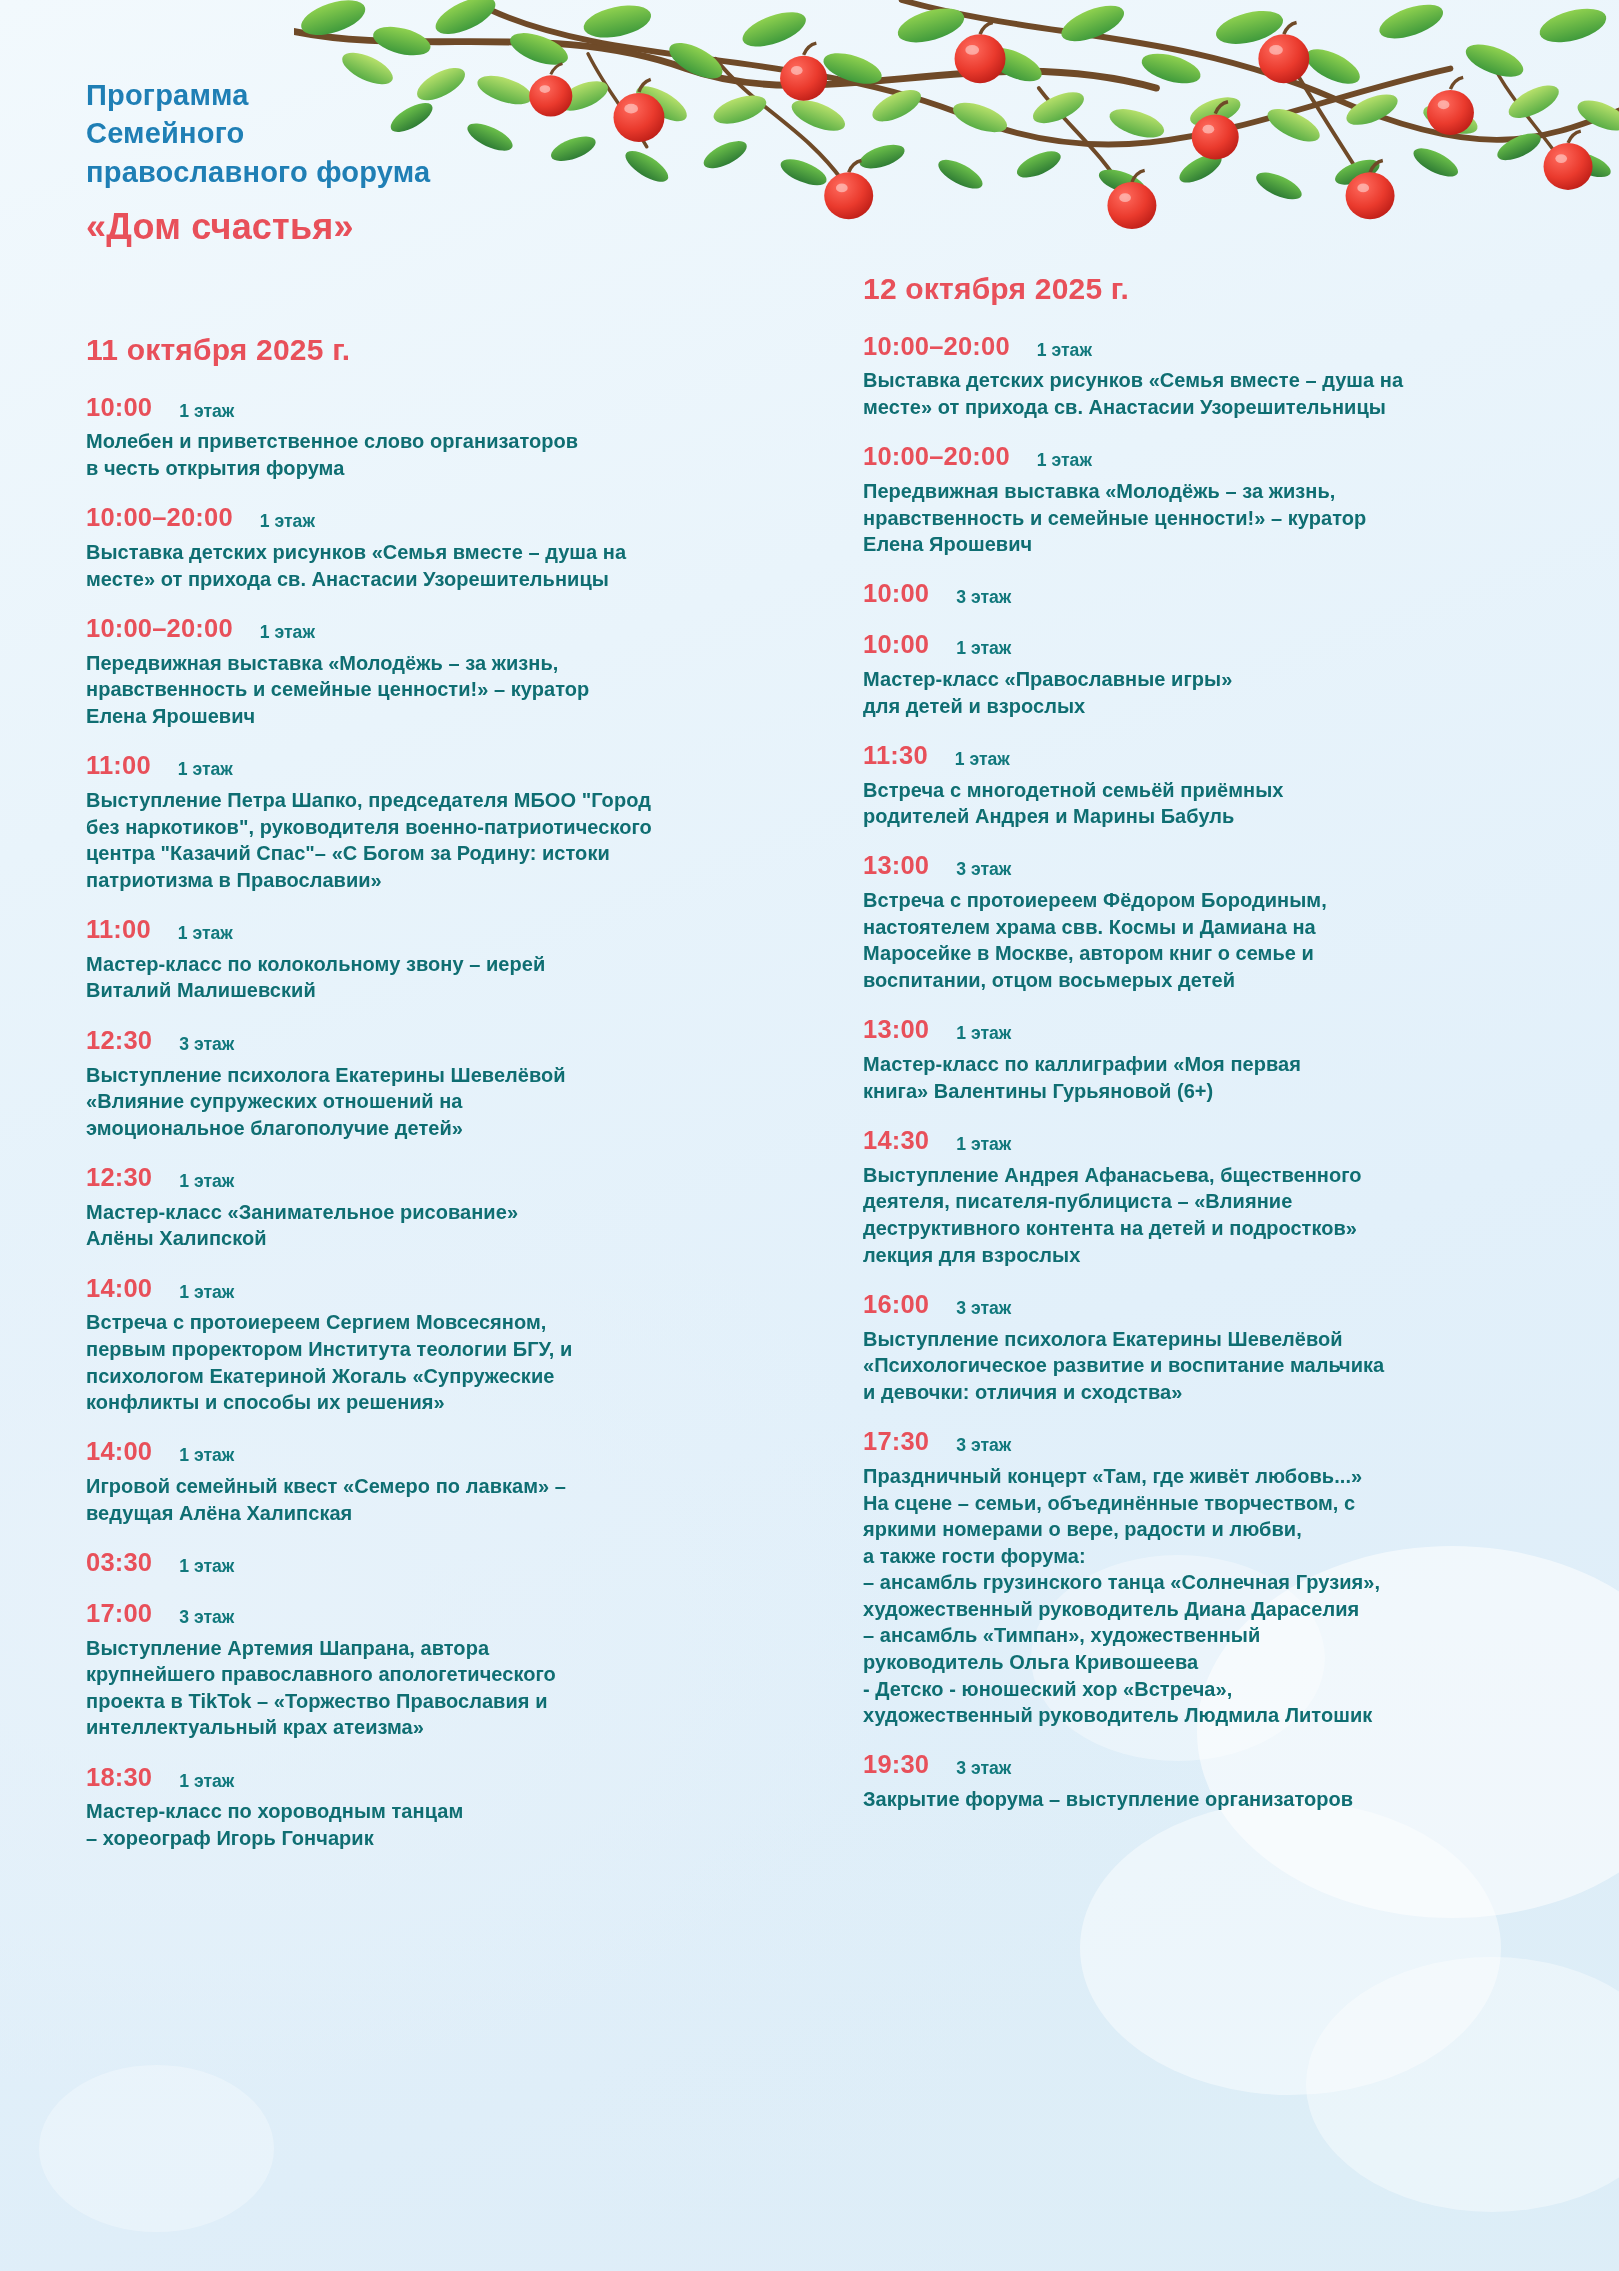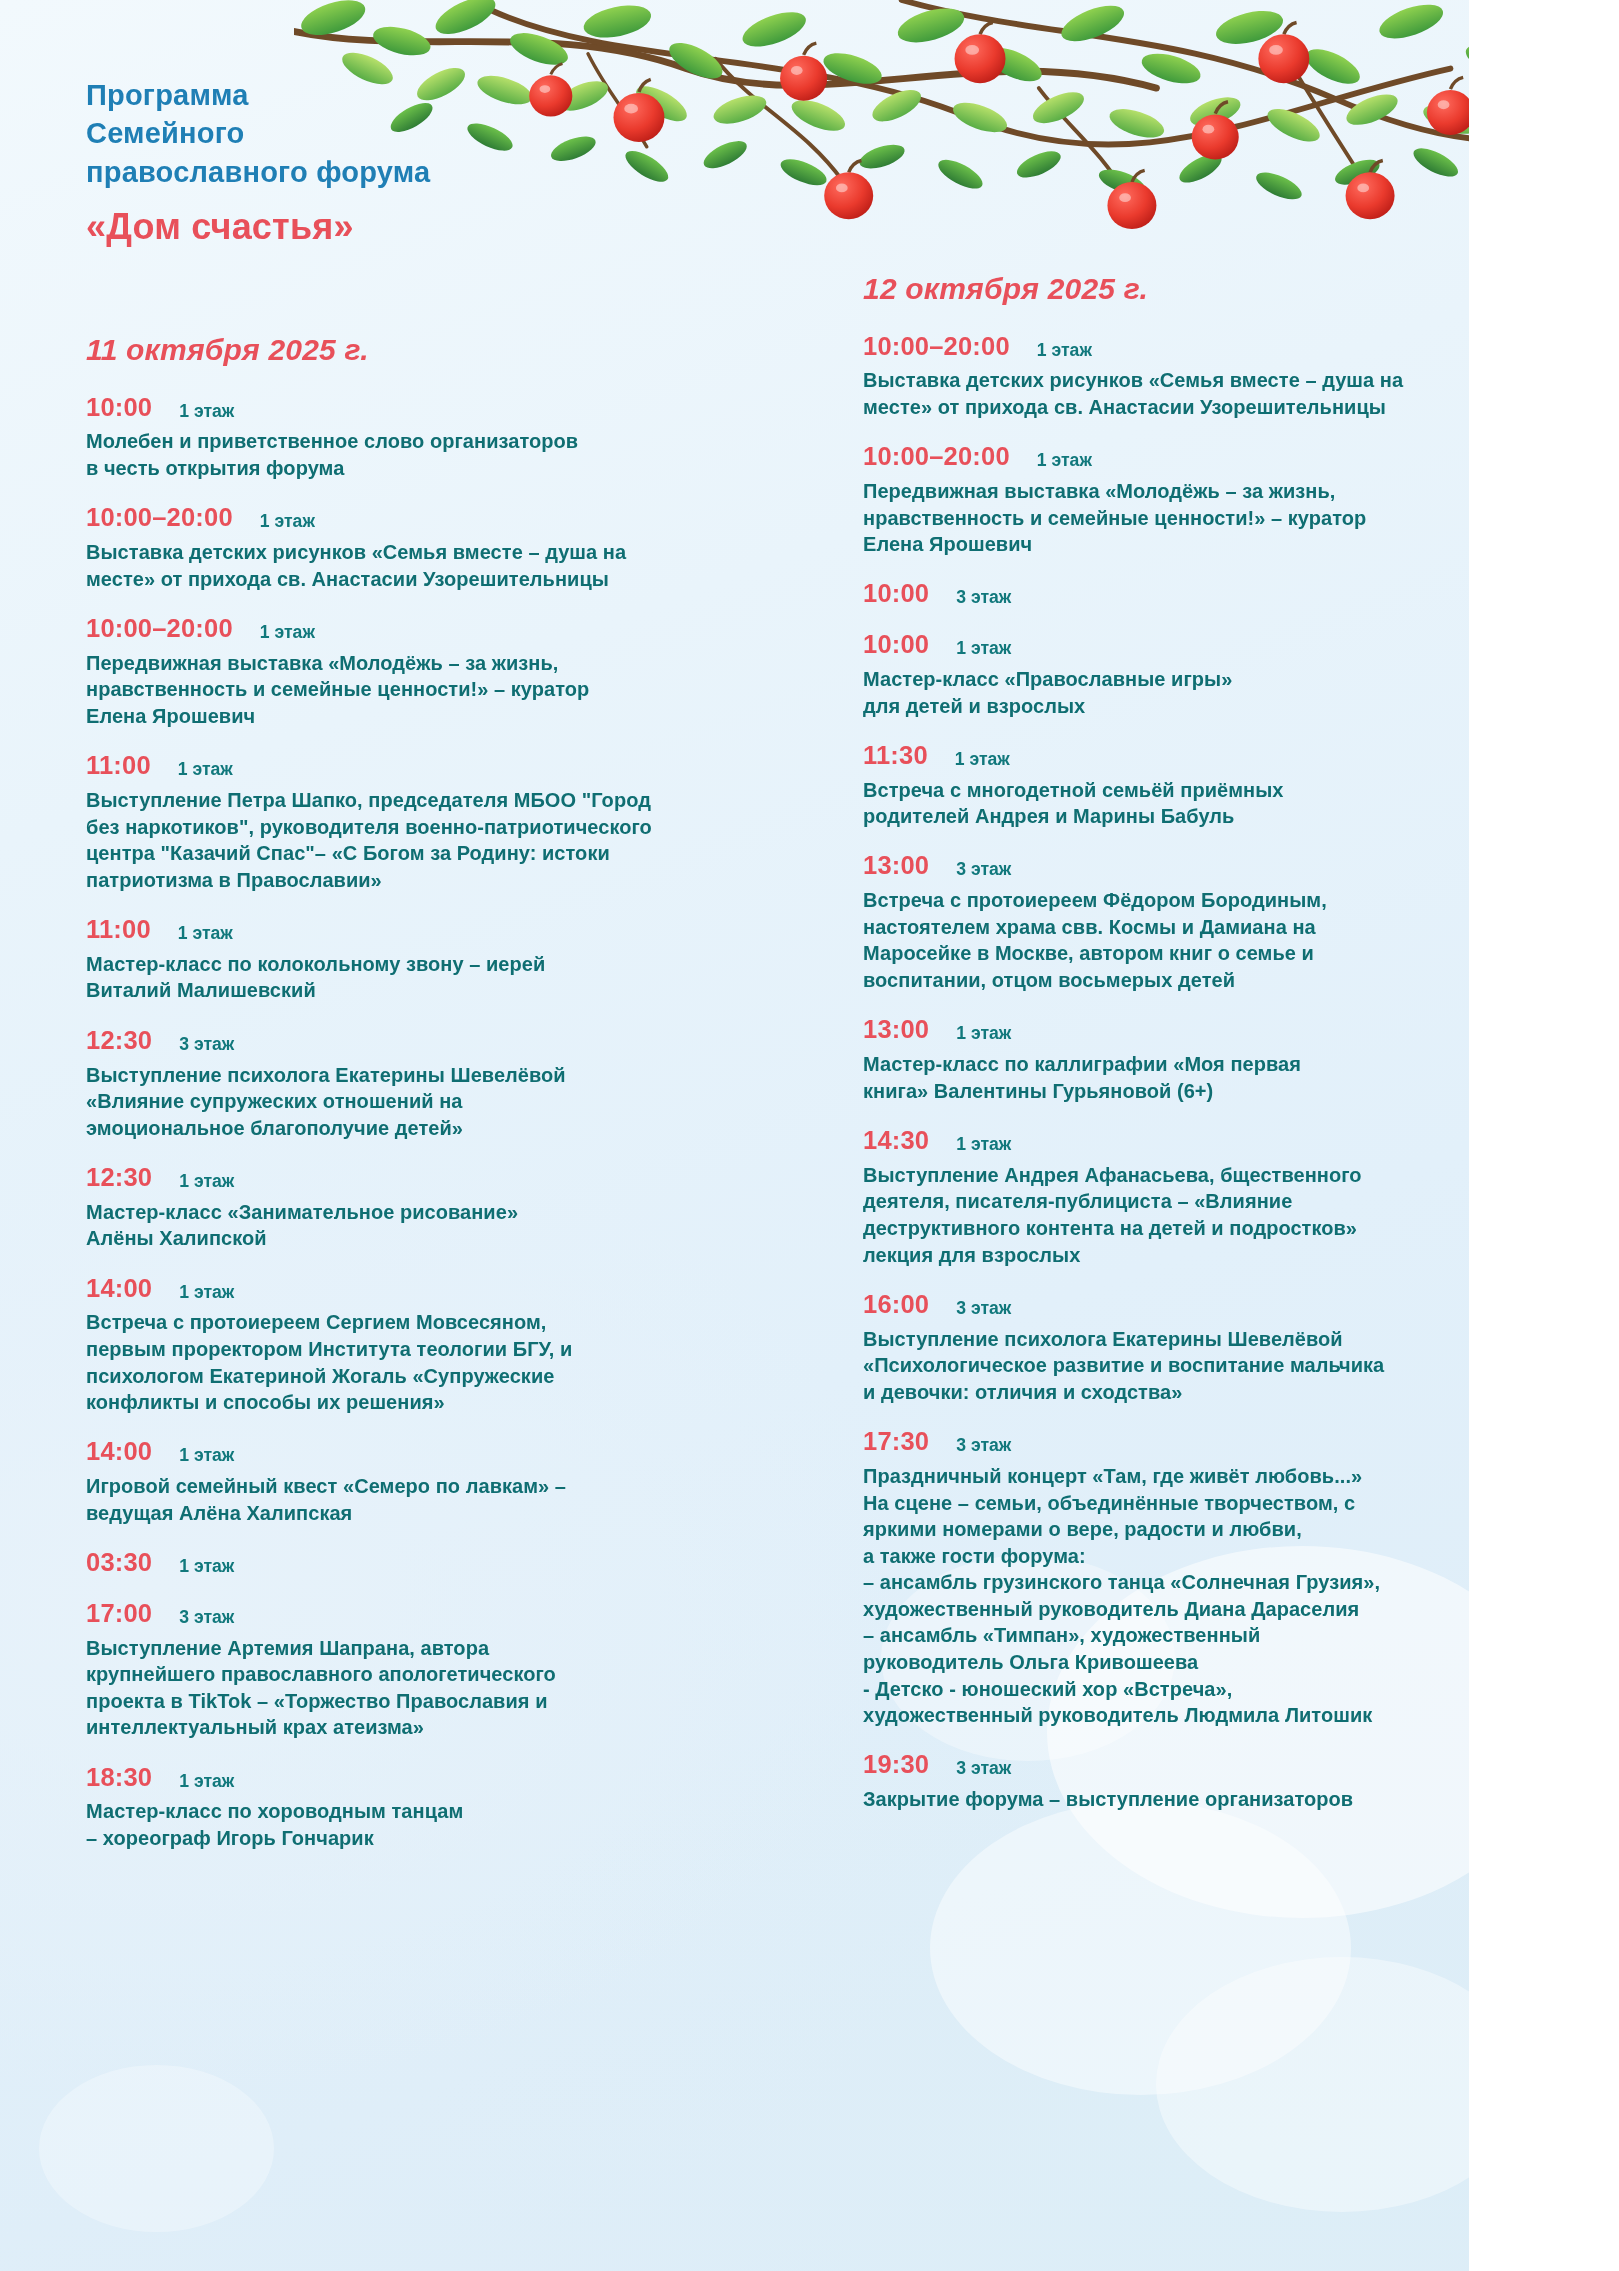--- a/index.html
+++ b/index.html
@@ -9,21 +9,21 @@
   body {
     width: 1619px;
     height: 2271px;
     font-family: "Liberation Sans", sans-serif;
     background: #ffffff;
     overflow: hidden;
   }
 
   .poster {
     position: relative;
-    width: 1469px;
+    width: 1619px;
     height: 2271px;
     background:
       radial-gradient(ellipse 1372px 882px at 85% 95%, #ddeef7 0%, rgba(221,238,247,0) 60%),
       radial-gradient(ellipse 1176px 784px at 10% 70%, #e7f2fa 0%, rgba(231,242,250,0) 65%),
       linear-gradient(160deg, #f2f9fd 0%, #e9f4fb 30%, #e2f0fa 60%, #dcecf7 100%);
     overflow: hidden;
   }
 
   
   .bubble {
@@ -80,21 +80,20 @@
 
   .col-left  .col-inner { padding-top: 333px; }
   .col-right .col-inner { padding-top: 272px; }
 
   .day-title {
     font-size: 30px;
     font-weight: bold;
     color: #e8505a;
     margin-bottom: 25.5px;
     letter-spacing: 0.2px;
-    font-style: italic;
   }
 
   .event { margin-bottom: 21.6px; }
 
   .event-head {
     display: flex;
     align-items: flex-end;
     gap: 27px;
     margin-bottom: 6.9px;
   }

